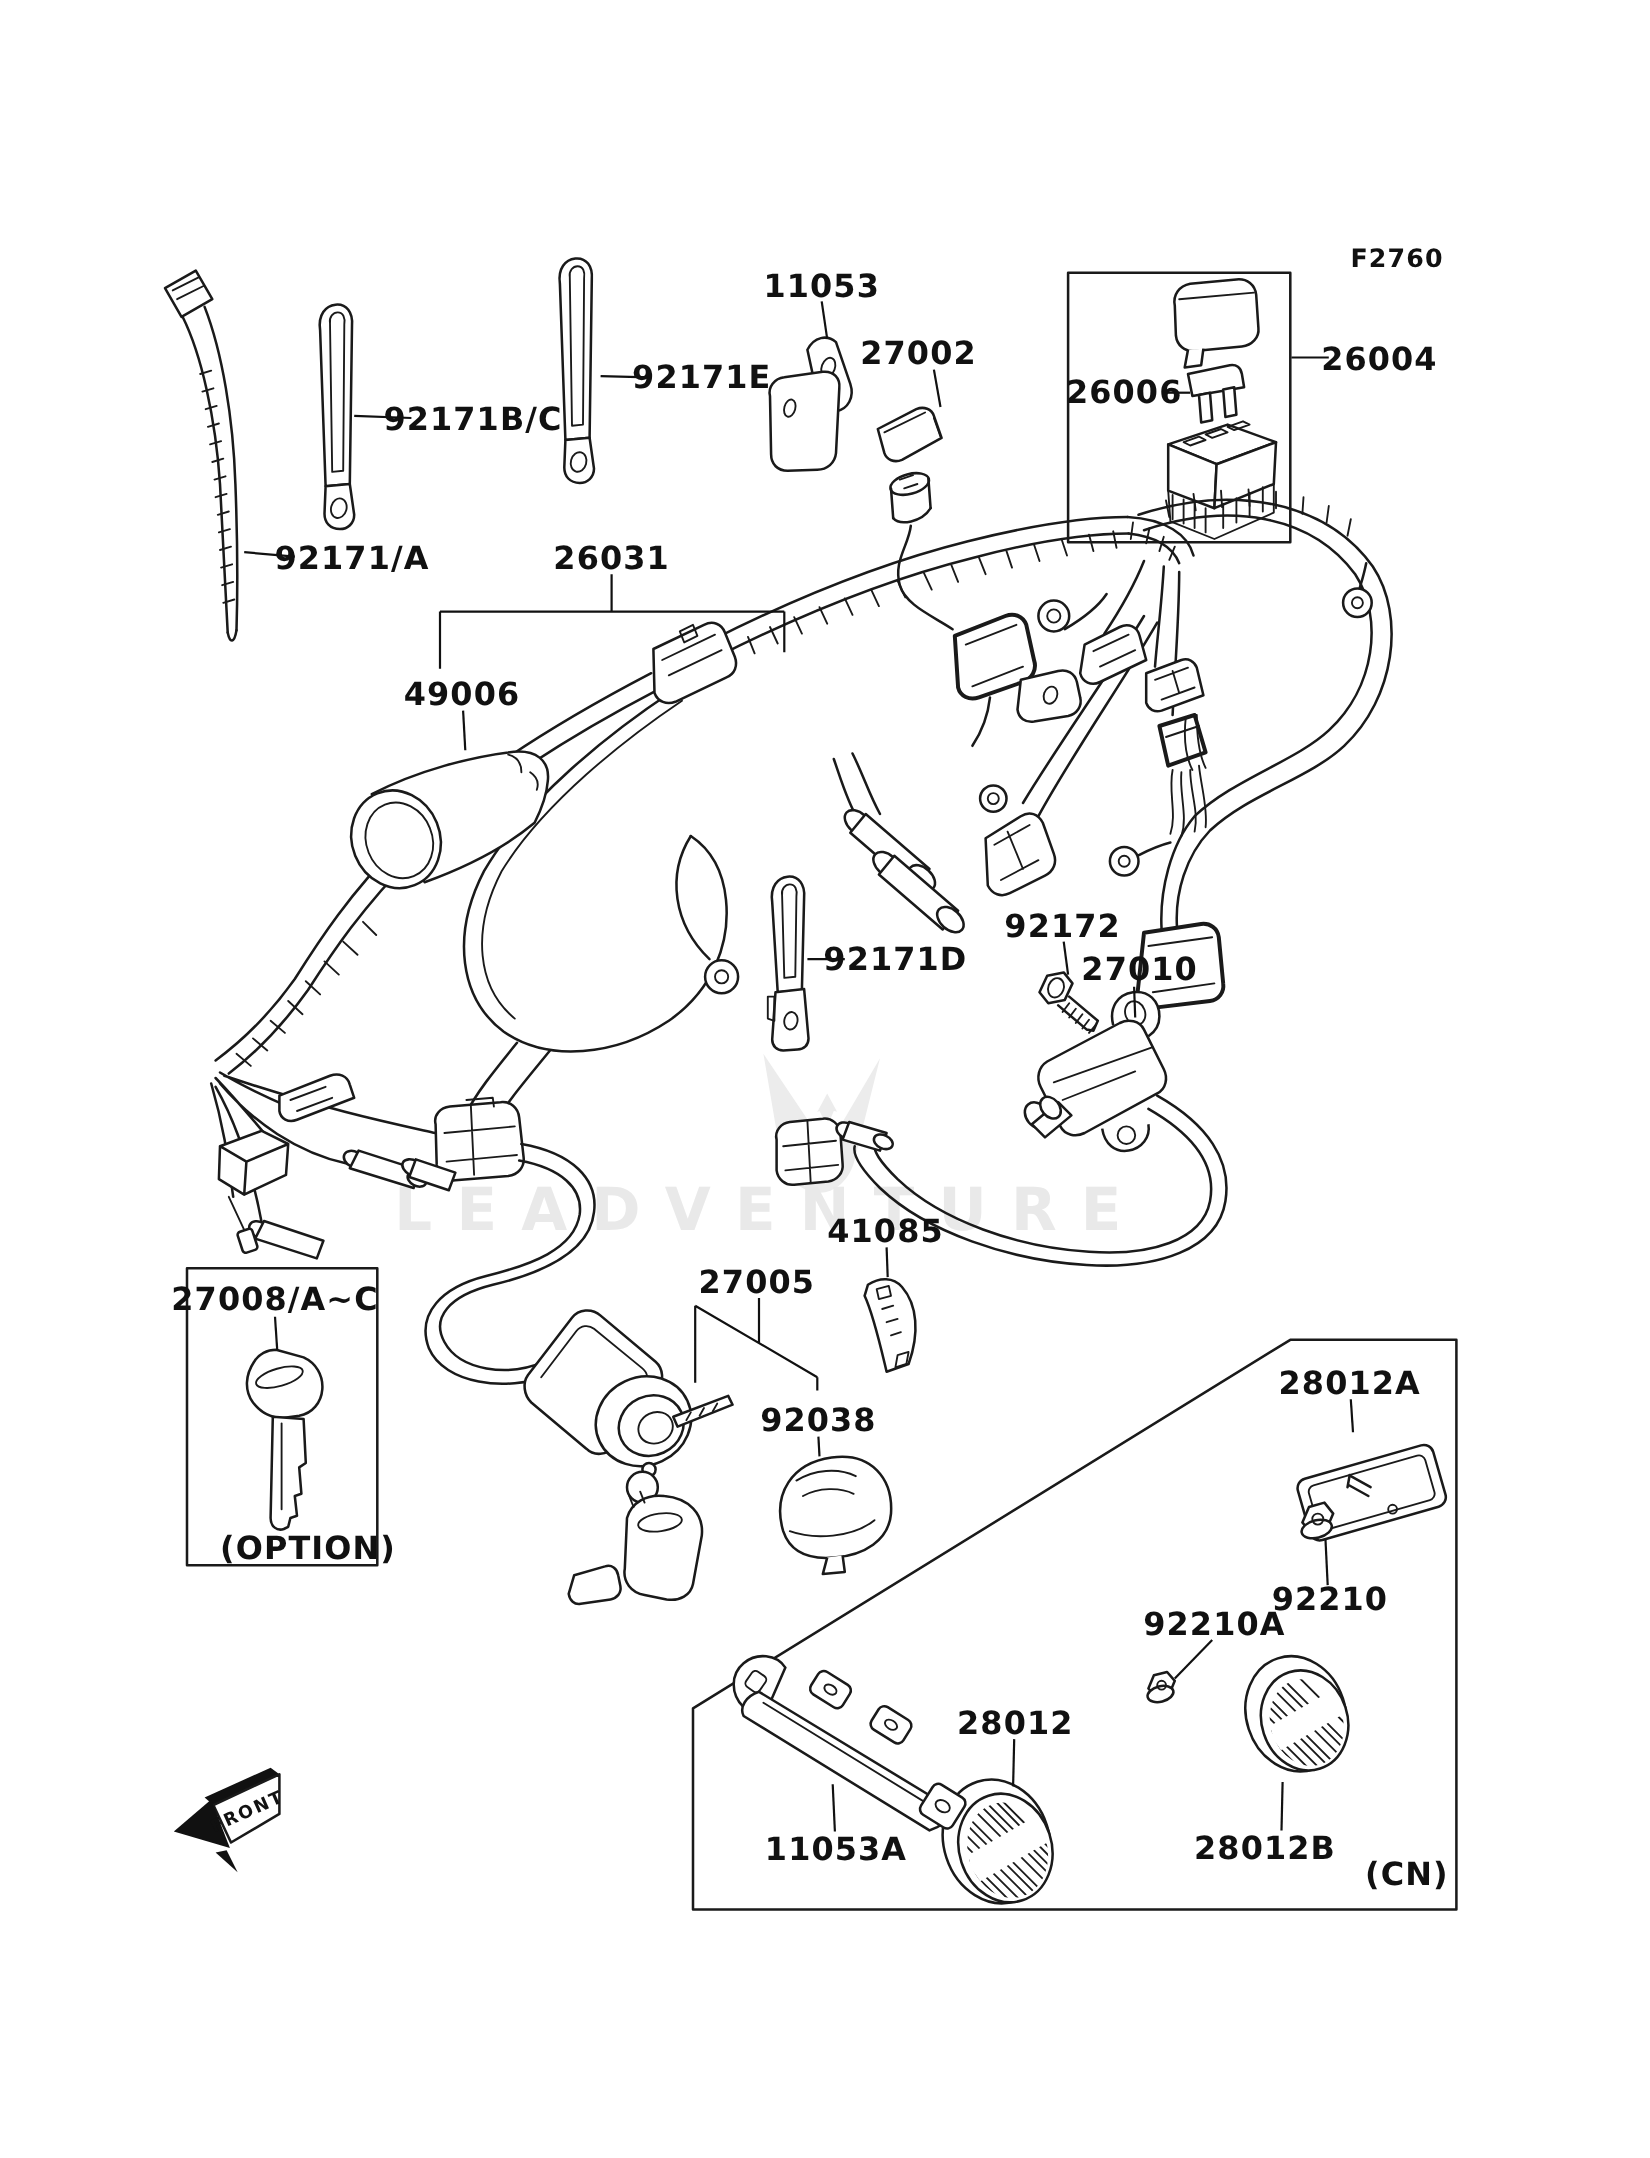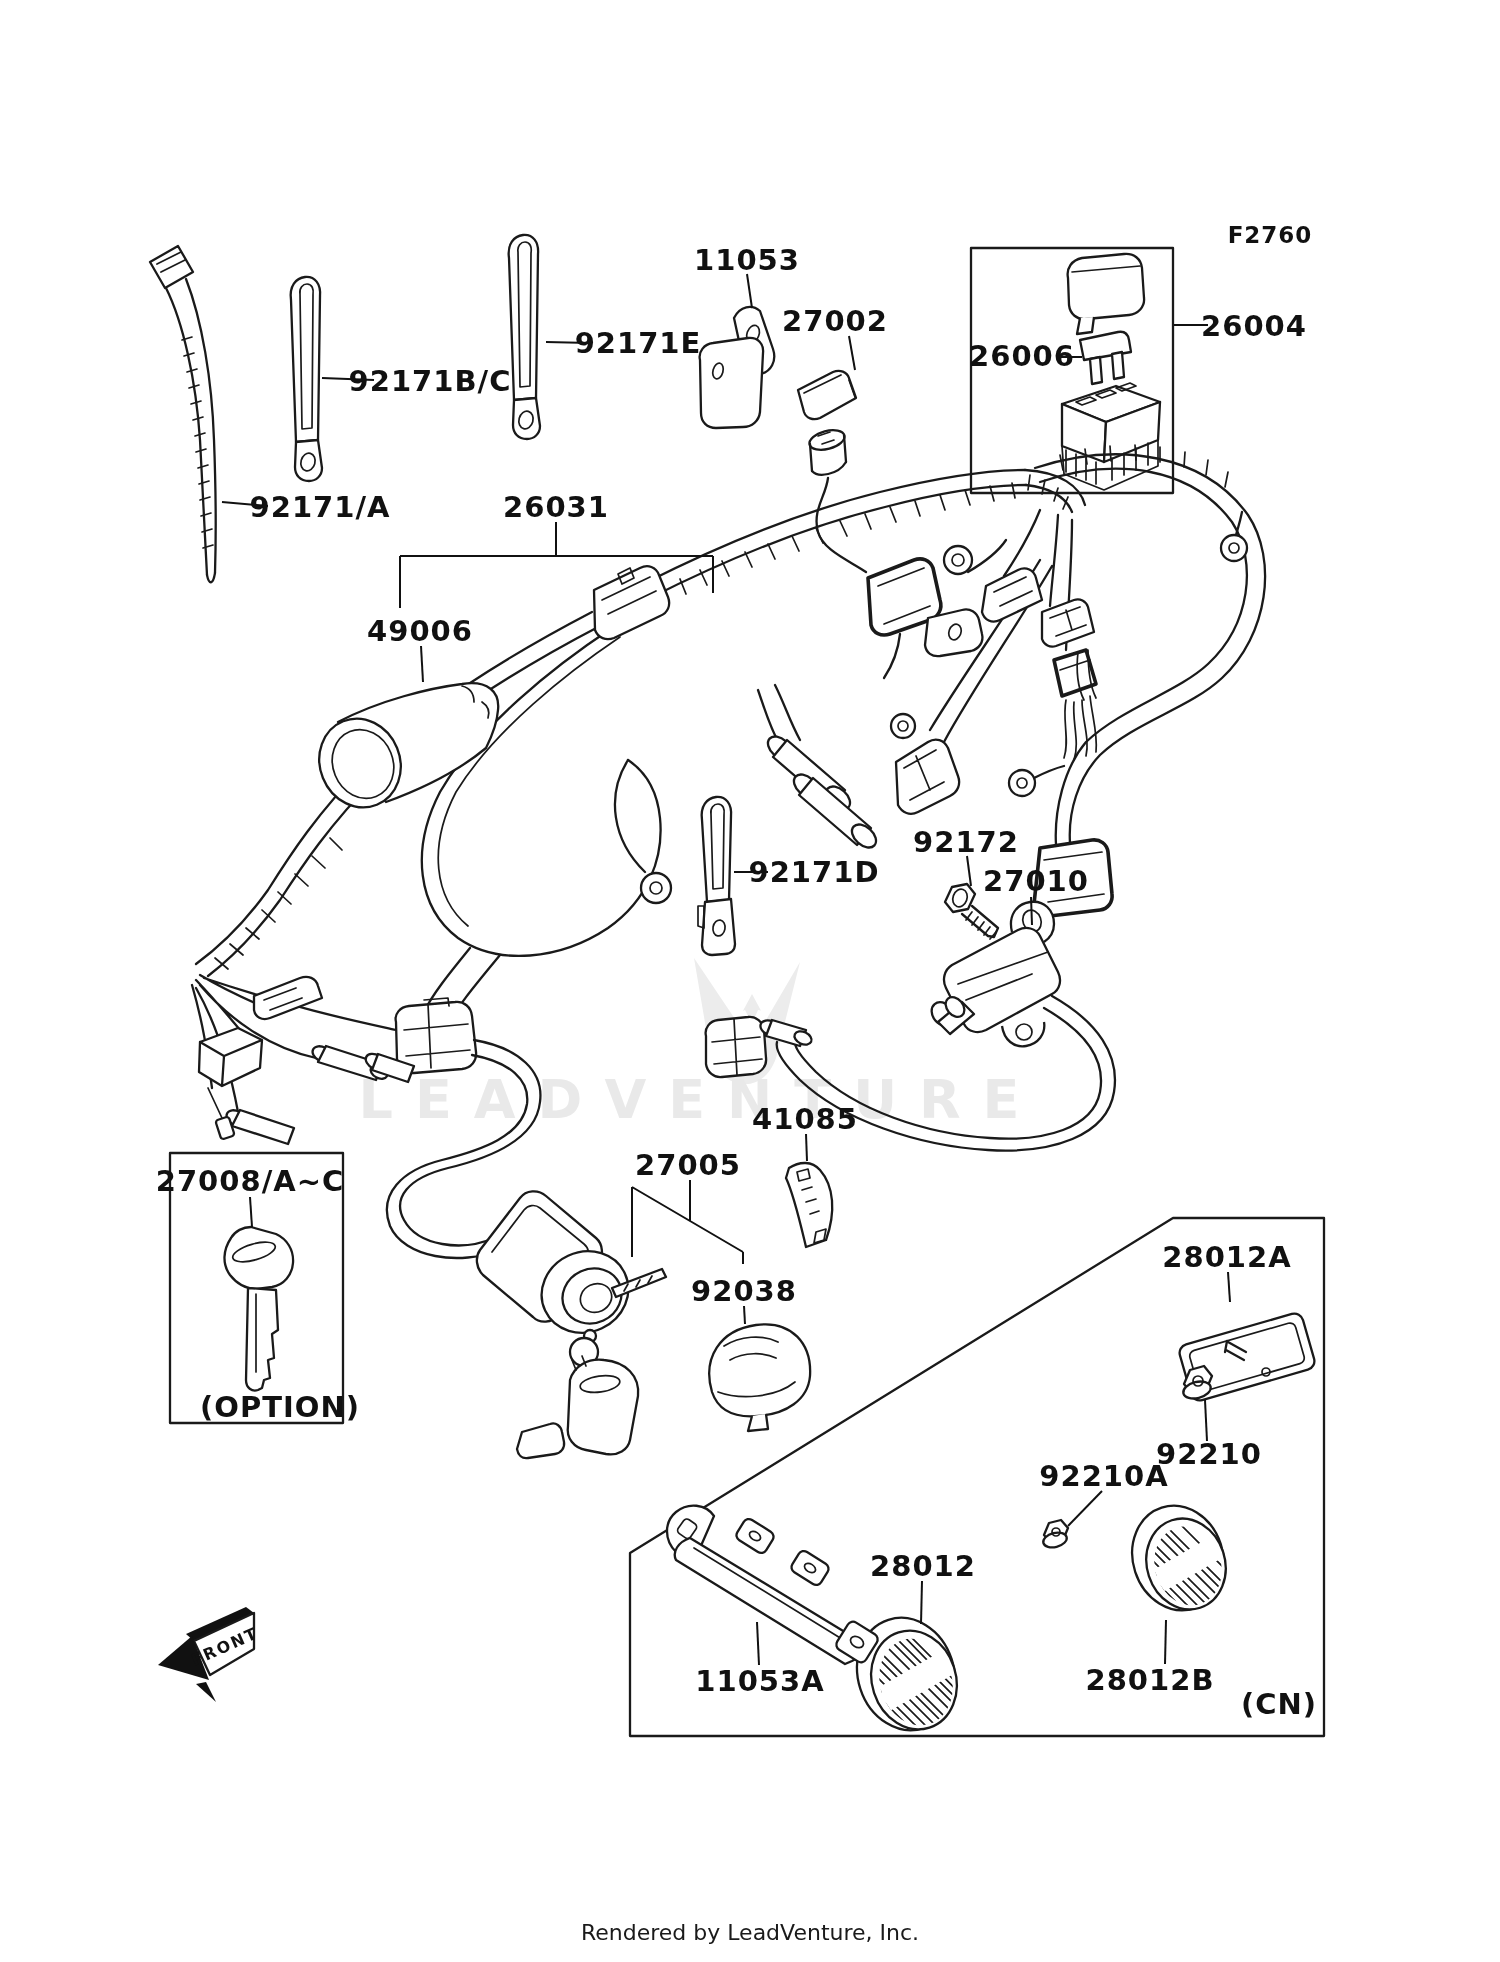--- a/index.html
+++ b/index.html
@@ -374,14 +374,13 @@
     <text class="lbl" x="1104" y="1486" text-anchor="middle">92210A</text>
     <text class="lbl" x="923" y="1576" text-anchor="middle">28012</text>
     <text class="lbl" x="1150" y="1690" text-anchor="middle">28012B</text>
     <text class="lbl" x="760" y="1691" text-anchor="middle">11053A</text>
     <text class="lbl-s" x="1270" y="243" text-anchor="middle">F2760</text>
     <text class="lbl" x="280" y="1417" text-anchor="middle">(OPTION)</text>
     <text class="lbl" x="1279" y="1714" text-anchor="middle">(CN)</text>
   </g>
 </svg>
 
-<div id="footer">Rendered by LeadVenture, Inc.</div>
 </div>
 
 </body></html>

